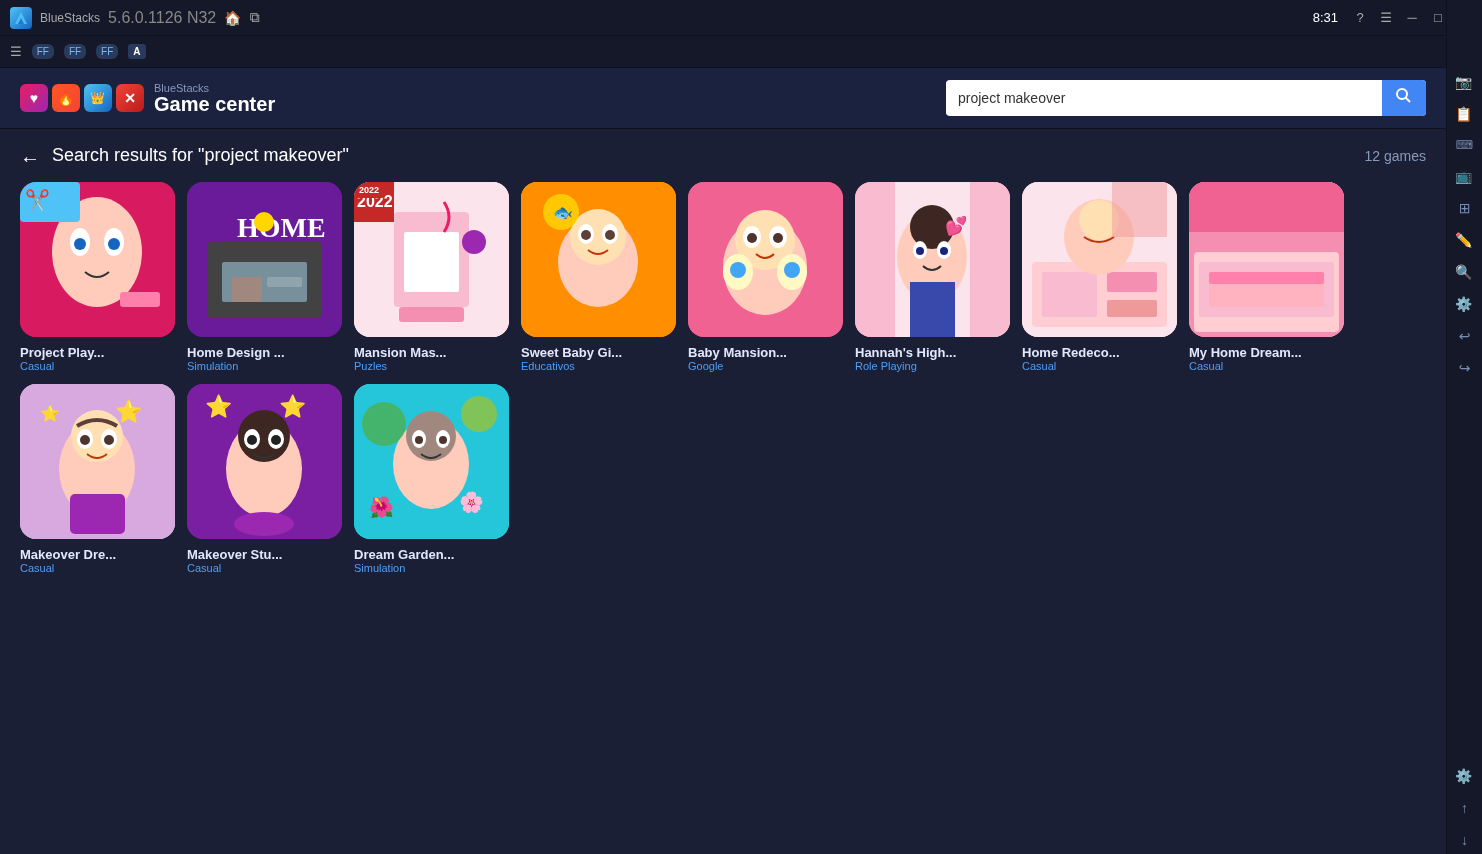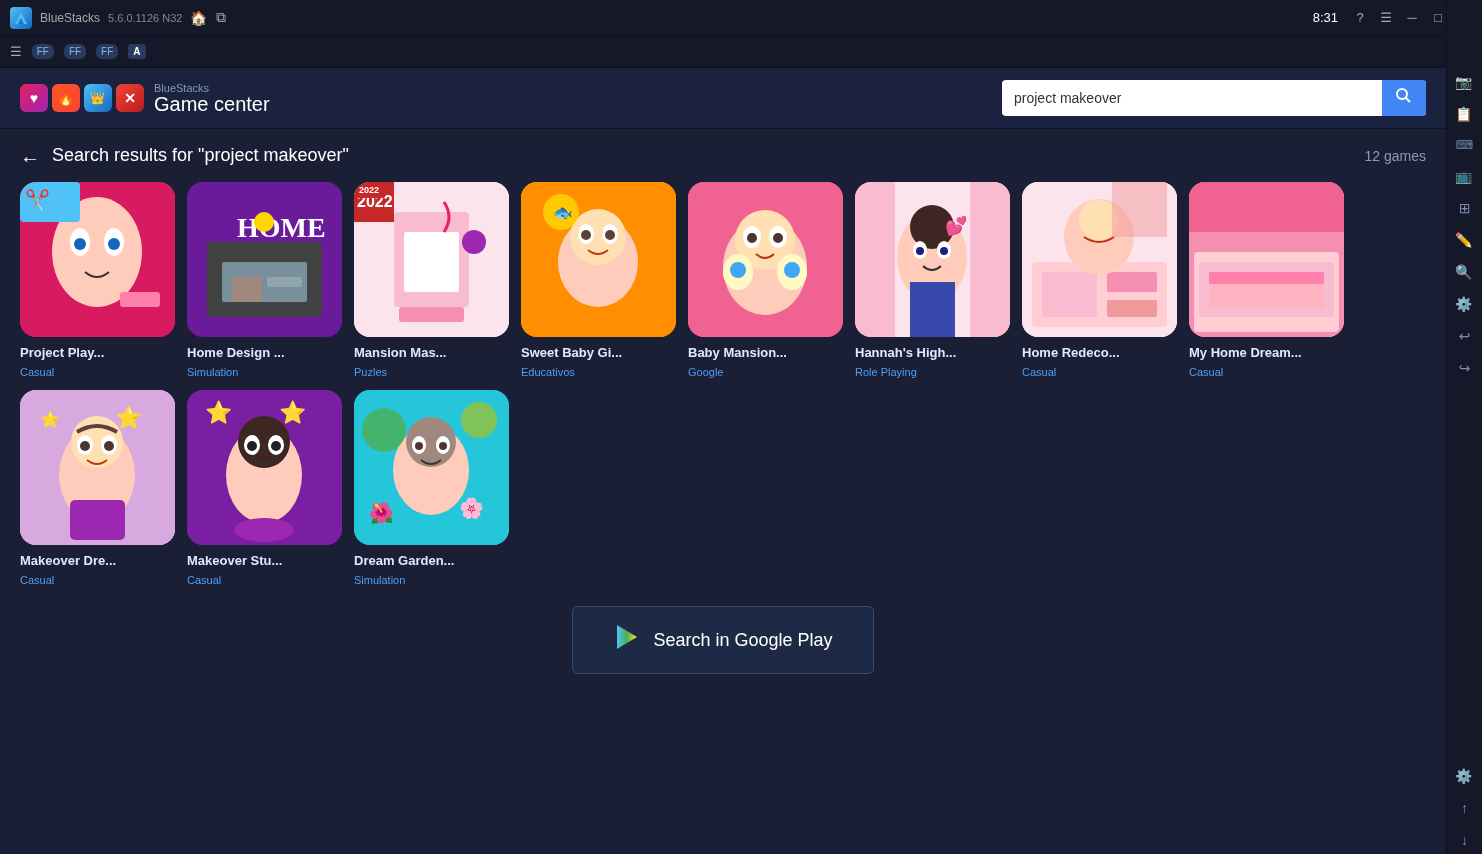--- a/index.html
+++ b/index.html
@@ -38,21 +38,21 @@
       justify-content: center;
       font-size: 10px;
       font-weight: bold;
       color: #fff;
     }
     .app-name-topbar {
       font-size: 12px;
       color: #aaa;
     }
     .version-badge {
-      font-size: 11px;
+      font-size: 16px;
       color: #888;
     }
     .topbar-icon {
       color: #aaa;
       font-size: 14px;
       cursor: pointer;
     }
     .topbar-right {
       display: flex;
       align-items: center;
@@ -175,30 +175,30 @@
     .logo-box-4 { background: linear-gradient(135deg, #f44336, #b71c1c); }
     #header-title {
       line-height: 1;
     }
     .bluestacks-label {
       font-size: 11px;
       color: #8899bb;
     }
     .game-center-title {
       font-size: 20px;
-      font-weight: normal;
+      font-weight: bold;
       color: #fff;
     }
     #search-bar {
       display: flex;
       align-items: center;
       background: #fff;
       border-radius: 4px;
       overflow: hidden;
-      width: 424px;
+      width: 480px;
     }
     #search-input {
       border: none;
       outline: none;
       flex: 1;
       padding: 8px 12px;
       font-size: 14px;
       color: #333;
       background: #fff;
     }
@@ -279,21 +279,21 @@
       font-weight: 600;
       color: #e0e8ff;
       margin-top: 8px;
       white-space: nowrap;
       overflow: hidden;
       text-overflow: ellipsis;
     }
     .game-genre {
       font-size: 11px;
       color: #4f9ef8;
-      margin-top: 6px;
+      margin-top: 0;
     }
 
     
     .thumb-project-makeover {
       background: linear-gradient(135deg, #e91e63 0%, #c2185b 100%);
     }
     .thumb-home-design {
       background: linear-gradient(135deg, #6a1b9a 0%, #4a148c 100%);
     }
     .thumb-makeover-run {
@@ -673,31 +673,14 @@
     <text x="105" y="125" font-size="20">🌸</text>
     <text x="15" y="130" font-size="20">🌺</text>
   </svg>
             </div>
           </div>
           <div class="game-title">Dream Garden...</div>
           <div class="game-genre">Simulation</div>
         </div>
       </div>
 
-    <div id="google-play-section">
-      <button id="google-play-btn">
-        <span class="play-triangle">
-          <svg width="28" height="28" viewBox="0 0 28 28">
-            <defs>
-              <linearGradient id="pg1" x1="0%" y1="0%" x2="100%" y2="0%">
-                <stop offset="0%" style="stop-color:#4fc3f7"></stop>
-                <stop offset="50%" style="stop-color:#4caf50"></stop>
-                <stop offset="100%" style="stop-color:#ffeb3b"></stop>
-              </linearGradient>
-            </defs>
-            <polygon points="4,2 24,14 4,26" fill="url(#pg1)"></polygon>
-          </svg>
-        </span>
-        <span class="google-play-text">Search in Google Play</span>
-      </button>
-    </div>
   </div>
 </div>
 
 </body></html>

